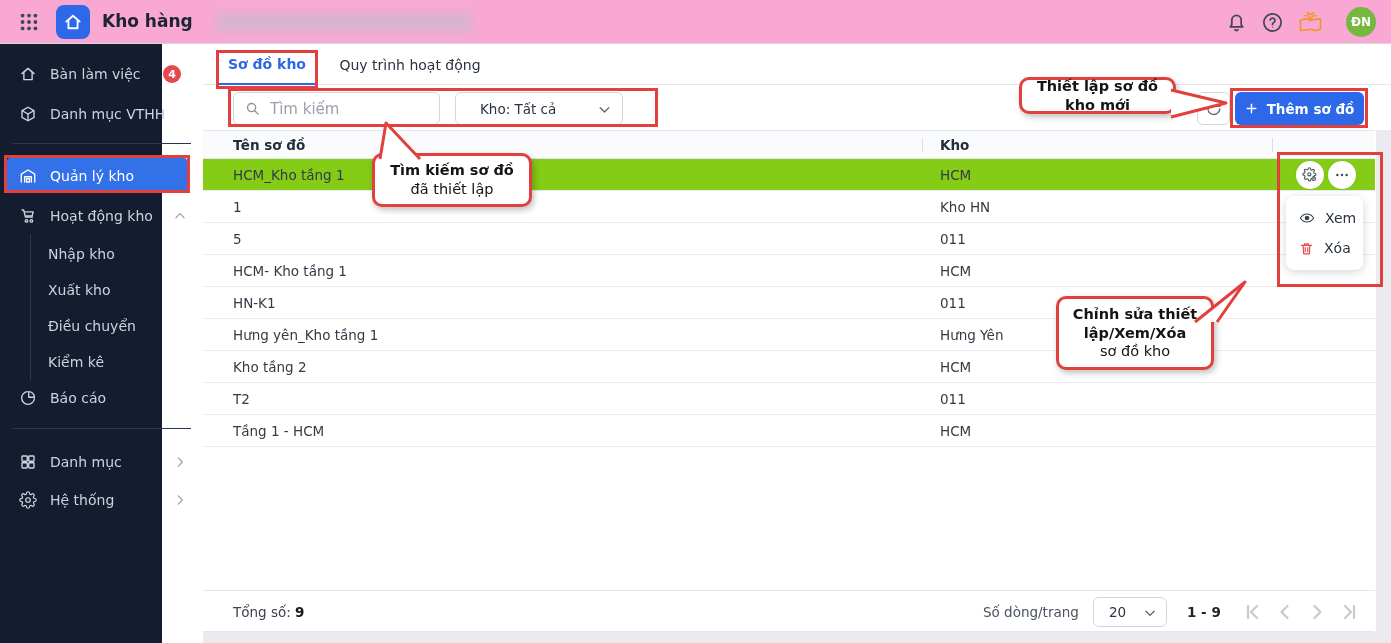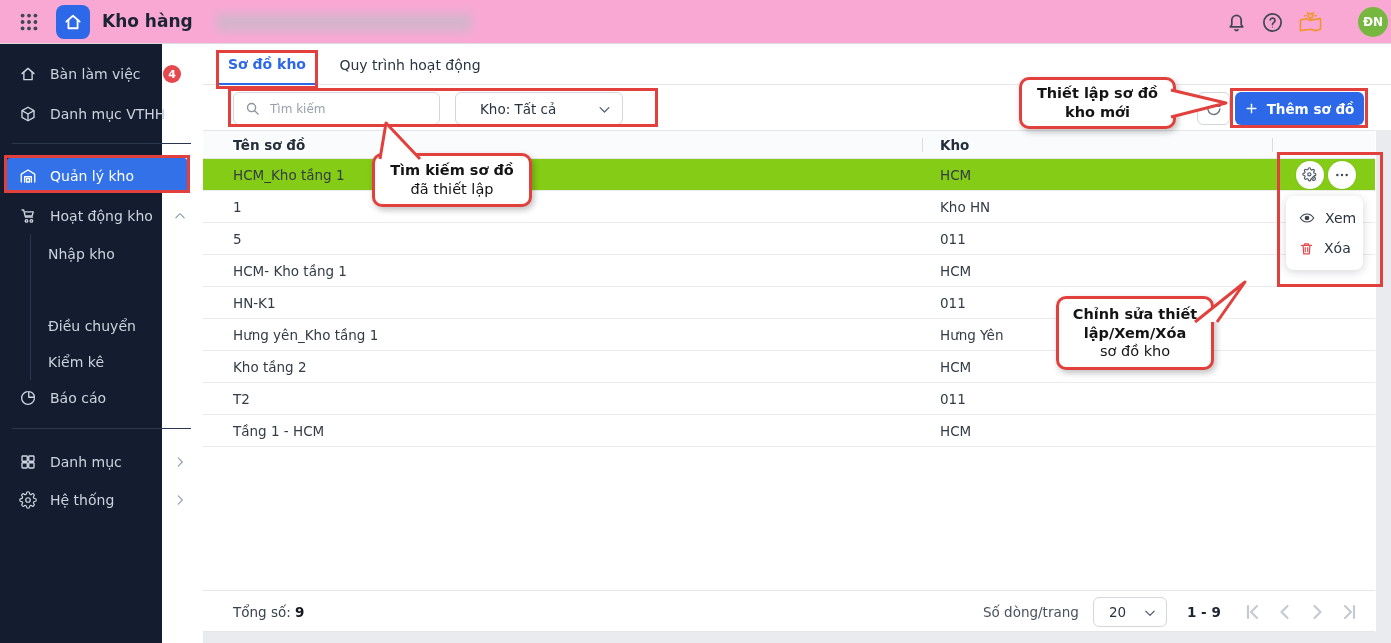--- a/index.html
+++ b/index.html
@@ -12,21 +12,21 @@
             border-bottom:1px solid #d9dbdf; z-index:5; }
   .waffle { position:absolute; left:18px; top:11px; width:22px; height:22px; }
   .applogo { position:absolute; left:56px; top:5px; width:34px; height:34px; border-radius:8px;
              background:#2d68e8; display:flex; align-items:center; justify-content:center; }
   .apptitle { position:absolute; left:102px; top:11px; font-size:17px; font-weight:bold; color:#1b2433; }
   .redacted { position:absolute; left:216px; top:13px; width:256px; height:19px; border-radius:4px;
               background:#b9bec7; filter:blur(5px); opacity:.55; }
   .tb-ico { position:absolute; top:11px; width:23px; height:23px; cursor:pointer; }
   .avatar { position:absolute; left:1346px; top:7px; width:30px; height:30px; border-radius:50%;
             background:#76b83f; color:#fff; font-size:12px; font-weight:bold;
-            display:flex; align-items:center; justify-content:center; cursor:pointer;margin-left:12px; }
+            display:flex; align-items:center; justify-content:center; cursor:pointer; }
 
   
   .sidebar { position:absolute; left:0; top:44px; width:162px; height:599px; background:#141d2f; z-index:4; }
   .sd-item { position:absolute; left:0; width:203px; height:36px; display:flex; align-items:center;
              gap:13px; padding-left:19px; color:#ccd3df; font-size:14px; cursor:pointer; }
   .sd-item svg { flex:0 0 auto; }
   .sd-sub { position:absolute; left:48px; width:150px; height:32px; display:flex; align-items:center;
             color:#ccd3df; font-size:14px; cursor:pointer; }
   .sd-div { position:absolute; left:12px; width:179px; height:1px; background:#2b3650; }
   .sd-active { position:absolute; left:7px; top:114px; width:180px; height:35px; background:#3371e8;
@@ -41,21 +41,21 @@
   .tabbar { position:absolute; left:203px; top:44px; width:1188px; height:41px; background:#fff;
             border-bottom:1px solid #e4e6ea; z-index:2; }
   .tab { position:absolute; top:0; height:41px; display:flex; align-items:center; justify-content:center;
          font-size:14px; cursor:pointer; }
   .tab.active { color:#2d68e8; font-weight:600; border-bottom:2px solid #2d68e8; }
   .tab.idle { color:#2a3340; font-weight:500; }
   .toolbar { position:absolute; left:203px; top:85px; width:1188px; height:45px; background:#fff; z-index:2; }
   .search { position:absolute; left:30px; top:7px; width:207px; height:33px; border:1px solid #d3d7dd;
             border-radius:6px; background:#fff; }
   .search input { position:absolute; left:36px; top:1px; width:160px; height:29px; border:0; outline:0;
-                  font-size:12px; color:#2a3340; font-family:inherit; background:transparent; }
+                  font-size:15px; color:#2a3340; font-family:inherit; background:transparent; }
   .search input::placeholder { color:#9aa1ab; }
   .search .mag { position:absolute; left:11px; top:8px; }
   .filter { position:absolute; left:252px; top:7px; width:168px; height:33px; border:1px solid #d3d7dd;
             border-radius:6px; background:#fff; font-size:13.5px; color:#2a3340; display:flex;
             align-items:center; padding:0 24px; cursor:pointer; }
   .filter .chevd { position:absolute; right:10px; top:9px; }
   .refresh-btn { position:absolute; left:994px; top:7px; width:33px; height:33px; border:1px solid #d3d7dd;
                  border-radius:6px; background:#fff; display:flex; align-items:center; justify-content:center;
                  cursor:pointer; }
   .add-btn { position:absolute; left:1032px; top:7px; width:129px; height:33px; background:#2d68e8;
@@ -190,20 +190,23 @@
       </svg>
       <span>Hoạt động kho</span>
       <svg class="chev" width="14" height="14" viewBox="0 0 24 24" fill="none" stroke="#9aa4b5" stroke-width="2.2" stroke-linecap="round" stroke-linejoin="round">
         <polyline points="5,15 12,8 19,15"></polyline>
       </svg>
     </div>
     <div class="subline"></div>
     <div class="sd-sub" style="top:194px">
         <span>Nhập kho</span>
       </div>
+    <div class="sd-sub" style="top:230px">
+        <span>Xuất kho</span>
+      </div>
     <div class="sd-sub" style="top:266px">
         <span>Điều chuyển</span>
       </div>
     <div class="sd-sub" style="top:302px">
         <span>Kiểm kê</span>
       </div>
 
     <div class="sd-item" style="top:336px">
       <svg width="18" height="18" viewBox="0 0 24 24" fill="none" stroke="#cfd6e2" stroke-width="1.8" stroke-linecap="round" stroke-linejoin="round">
         <path d="M20.5 13A8.5 8.5 0 1 1 11 3.5"></path>
@@ -386,21 +389,21 @@
 
   <div class="scrollstrip"></div>
   <div class="bottomstrip"></div>
 
   <div class="annbox" style="left:4px; top:155px; width:186px; height:38px"></div>
   <div class="annbox" style="left:216px; top:50px; width:102px; height:39px"></div>
   <div class="annbox" style="left:228px; top:88px; width:430px; height:39px"></div>
   <div class="annbox" style="left:1230px; top:88px; width:138px; height:40px"></div>
   <div class="annbox" style="left:1277px; top:152px; width:106px; height:135px"></div>
 
-  <div class="callout" style="left:1019px; top:77px; width:157px; height:52px; padding:0 10px">
+  <div class="callout" style="left:1019px; top:77px; width:157px; height:37px; padding:0 10px">
     <span class="b">Thiết lập sơ đồ kho mới</span>
   </div>
   <svg class="tail" style="left:1168px; top:84px" width="64" height="40" viewBox="0 0 64 40">
     <path d="M3 6 L58 19 L3 33" fill="#ffffff" stroke="#e2403c" stroke-width="3" stroke-linejoin="round"></path>
   </svg>
 
   <div class="callout" style="left:372px; top:153px; width:160px; height:54px">
     <span class="b">Tìm kiếm sơ đồ</span>
     <span>đã thiết lập</span>
   </div>

